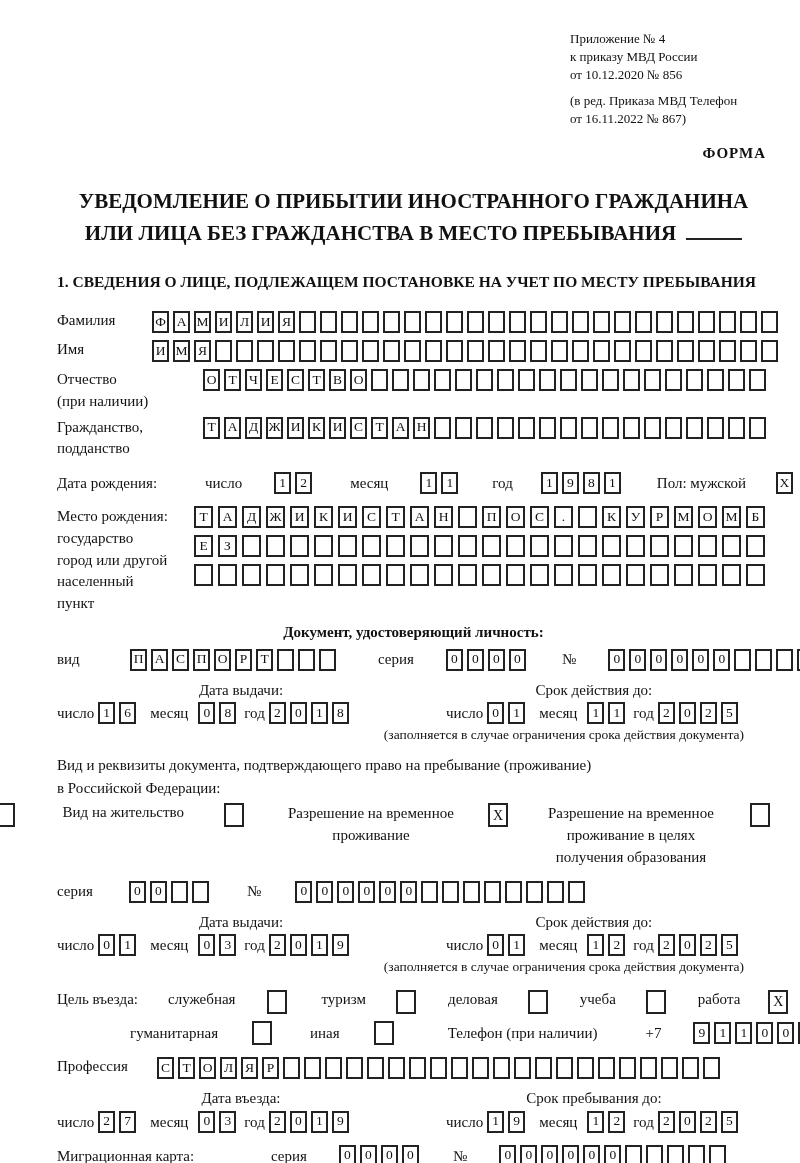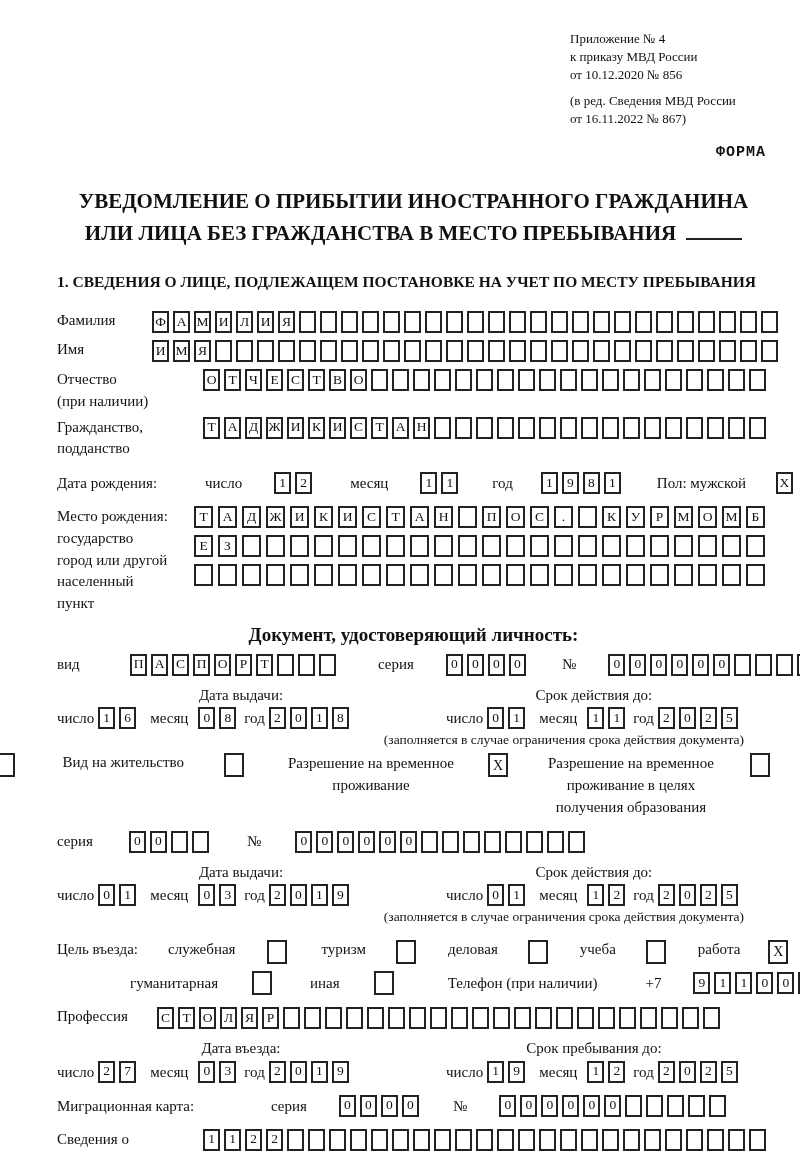--- a/index.html
+++ b/index.html
@@ -5,40 +5,40 @@
   * { box-sizing: border-box; }
   html, body { margin:0; padding:0; background:#ffffff; }
   .page {
     width:800px; height:1163px; overflow:hidden; position:relative;
     padding:30px 30px 0 57px;
     font-family:"Liberation Serif","DejaVu Serif",serif;
     color:#111; font-size:15px; line-height:1.25; background:#fff;
   }
   .top-right { width:200px; margin-left:auto; font-size:13px; line-height:1.4; }
   .top-right .gap { margin-top:7px; }
-  .forma { text-align:right; font-weight:bold; font-size:15px; margin-top:16px; padding-right:4px; letter-spacing:1px;font-family:Liberation Mono, monospace; }
+  .forma { text-align:right; font-weight:bold; font-size:15px; margin-top:16px; padding-right:4px; letter-spacing:1px; }
   .title { text-align:center; font-weight:bold; font-size:21px; margin-top:22px; line-height:1.55; }
   .blank-line { display:inline-block; width:56px; border-bottom:2px solid #222; height:0.95em; margin-left:10px; }
   .sec-heading { font-weight:bold; font-size:15.5px; margin-top:22px; white-space:nowrap; }
 
   .row { display:flex; align-items:flex-start; margin-top:7px;gap:24px; }
   .lbl { flex:none; white-space:nowrap; }
   .flabel div { line-height:1.45; }
   .cells { display:flex; flex:none; }
   .cell {
     box-sizing:content-box; width:13px; height:18px; border:2px solid #222;
     margin-right:4px; display:flex; align-items:center; justify-content:center;
     font-size:13.5px; flex:none; background:#fff;
   }
   .cells-wide .cell { width:15px; margin-right:5px; }
   .cbx {
     box-sizing:content-box; width:16px; height:20px; border:2px solid #222;
     display:flex; align-items:center; justify-content:center; font-size:14px; flex:none; background:#fff;
   }
-  .doc-heading { text-align:center; font-weight:bold; margin-top:8px; font-size:19px; }
+  .doc-heading { text-align:center; font-weight:bold; margin-top:8px; font-size:15px; }
   .dhead { text-align:center; margin-bottom:3px; }
   .dline { display:flex; align-items:center; }
   .datepair { display:flex; margin-top:10px;gap:21px; }
   .dgroup.left { width:368px; flex:none; }
   .note { text-align:right; font-size:13.5px; margin-top:3px; padding-right:26px; }
   .para { margin-top:10px; line-height:1.5; }
   .opt2 { text-align:center; line-height:1.45; flex:none; }
   .repcells .cells { margin-bottom:6px; }
 
   .w49 { width:49px; } .w71 { width:71px; } .w76 { width:76px; }
@@ -52,21 +52,21 @@
 </style>
 </head>
 <body>
 
 <div class="page">
 
   <div class="top-right">
     <div>Приложение № 4</div>
     <div>к приказу МВД России</div>
     <div>от 10.12.2020 № 856</div>
-    <div class="gap">(в ред. Сведения МВД России</div>
+    <div class="gap">(в ред. Приказа МВД Телефон</div>
     <div>от 16.11.2022 № 867)</div>
   </div>
 
   <div class="forma">ФОРМА</div>
 
   <div class="title">
     <div>УВЕДОМЛЕНИЕ О ПРИБЫТИИ ИНОСТРАННОГО ГРАЖДАНИНА</div>
     <div><span>ИЛИ ЛИЦА БЕЗ ГРАЖДАНСТВА В МЕСТО ПРЕБЫВАНИЯ</span><span class="blank-line"></span></div>
   </div>
 
@@ -414,20 +414,24 @@
             <span class="cell">2</span>
             <span class="cell">0</span>
             <span class="cell">2</span>
             <span class="cell">5</span>
           </span>
       </div>
     </div>
   </div>
   <div class="note">(заполняется в случае ограничения срока действия документа)</div>
 
+  <div class="para">
+    <div>Вид и реквизиты документа, подтверждающего право на пребывание (проживание)</div>
+    <div>в Российской Федерации:</div>
+  </div>
 
   <div class="row mt4">
     <span class="lbl">Виза</span>
     <span class="cbx ml4"></span>
     <span class="lbl ml24">Вид на жительство</span>
     <span class="cbx ml16"></span>
     <div class="opt2 ml20">
       <div>Разрешение на временное</div>
       <div>проживание</div>
     </div>

